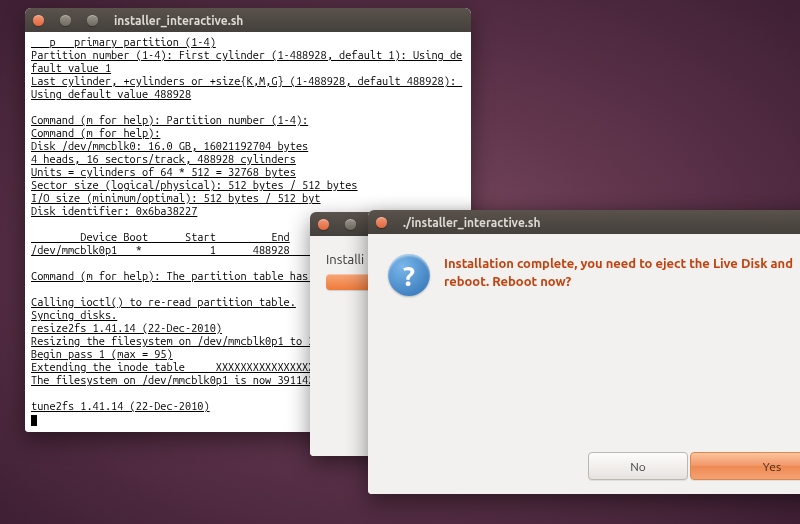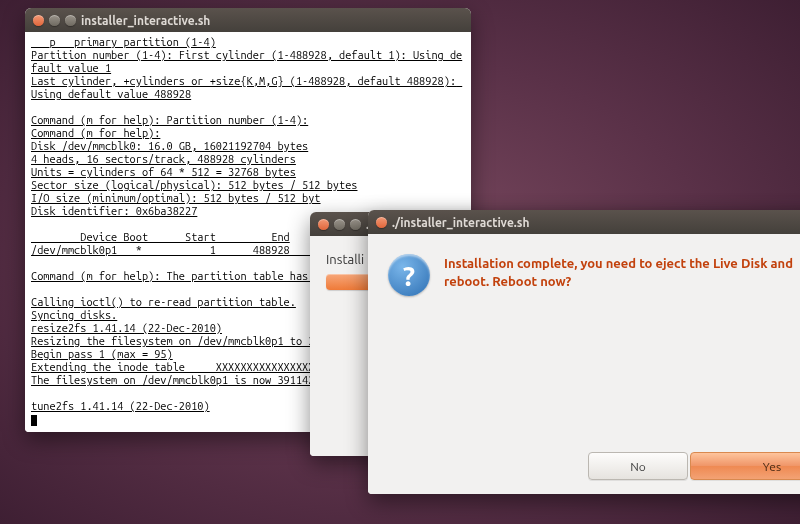--- a/index.html
+++ b/index.html
@@ -21,21 +21,21 @@
   box-shadow: 0 8px 22px rgba(0,0,0,0.45);
   background: #fff;
 }
 .titlebar {
   height: 24px;
   border-radius: 6px 6px 0 0;
   background: linear-gradient(#5a524c, #44403b);
   display: flex;
   align-items: center;
   padding: 0 8px;
-  gap: 5px;
+  gap: 16px;
   color: #dfdad5;
   font-weight: 600;
   font-size: 12px;
 }
 .titlebar .circle {
   width: 11px; height: 11px; border-radius: 50%;
   display: inline-block;
   box-shadow: inset 0 1px 0 rgba(255,255,255,.3), 0 1px 1px rgba(0,0,0,.3);
 }
 .c-close   { background: linear-gradient(#f39975,#e1663b); }

